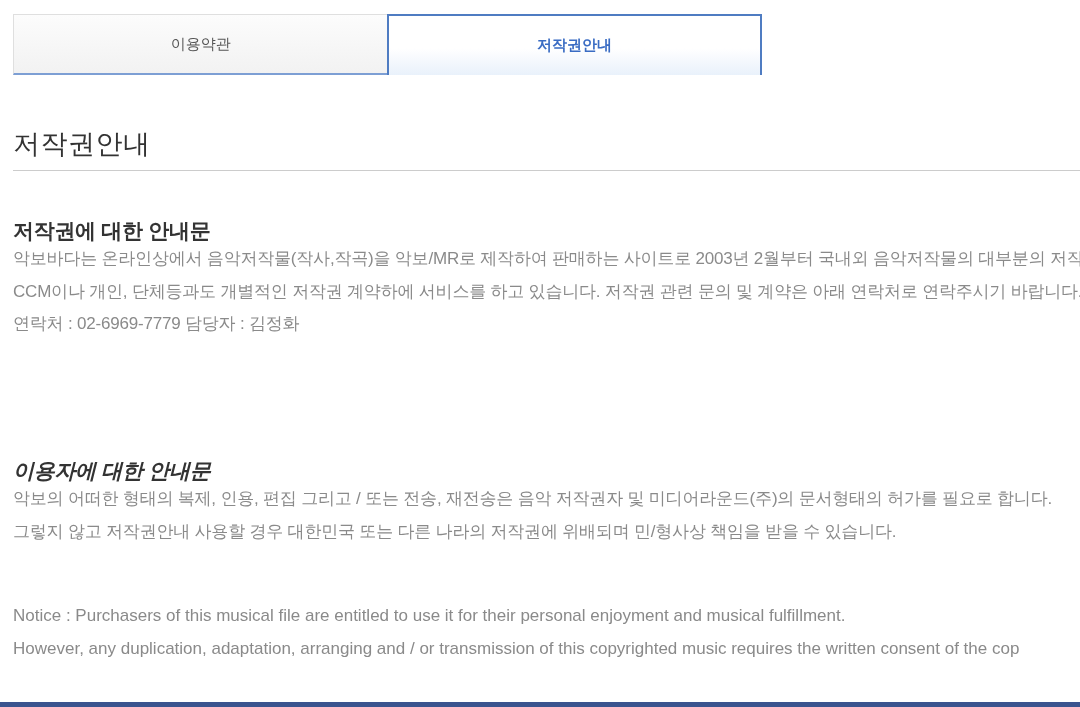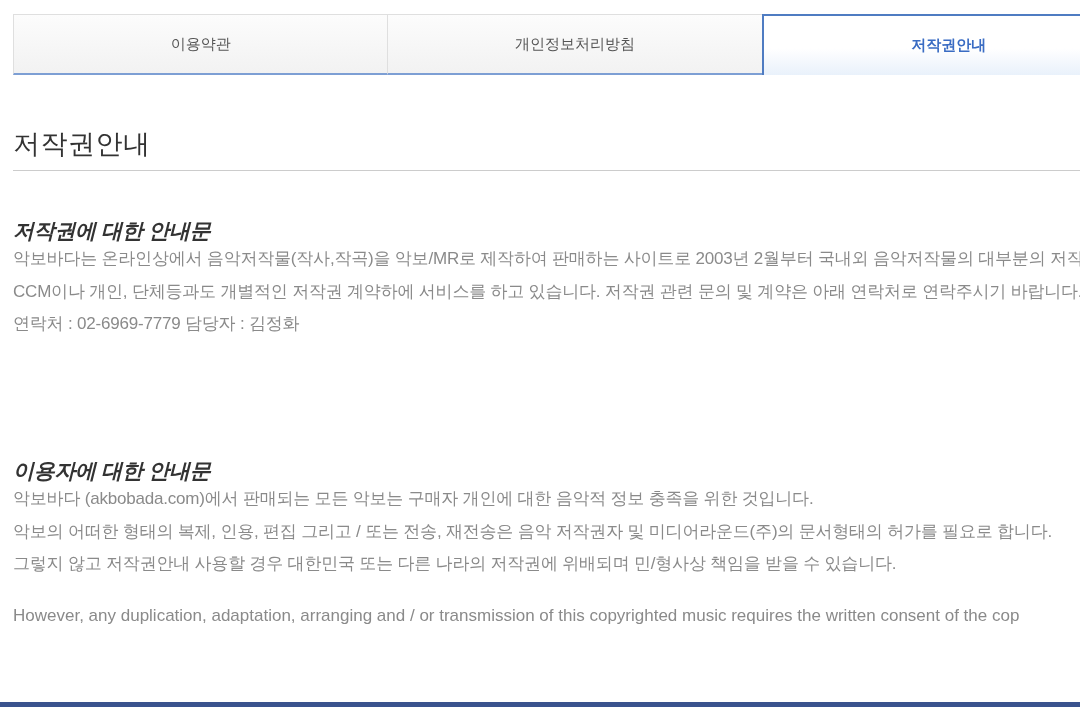--- a/index.html
+++ b/index.html
@@ -82,21 +82,21 @@
     right: 0;
     font-size: 17px;
     line-height: 32.5px;
     color: #8a8a8a;
     letter-spacing: -0.2px;
   }
   .para .line {
     white-space: nowrap;
     overflow: hidden;
   }
-  #heading-copyright { top: 200px; font-style: italic; }
+  #heading-copyright { top: 200px; }
   #para-copyright    { top: 243px; }
   #heading-user      { top: 440px; font-style: italic; }
   #para-user         { top: 483px; }
   #para-english      { top: 600px; letter-spacing: 0; }
 
   
   .footer-bar {
     position: absolute;
     top: 702px;
     left: 0;
@@ -107,44 +107,41 @@
 </style>
 </head>
 <body>
 
 <div id="screen">
 
   <div class="tabbar">
     <div class="tab">
       <span>이용약관</span>
     </div>
-    <div class="tab">
-      <span>개인정보처리방침</span>
-    </div>
     <div class="tab active">
       <span>저작권안내</span>
     </div>
   </div>
 
   <h1 class="page-title">저작권안내</h1>
   <div class="divider"></div>
 
   <h2 class="section-heading" id="heading-copyright">저작권에 대한 안내문</h2>
   <div class="para" id="para-copyright">
     <div class="line">악보바다는 온라인상에서 음악저작물(작사,작곡)을 악보/MR로 제작하여 판매하는 사이트로 2003년 2월부터 국내외 음악저작물의 대부분의 저작권을</div>
     <div class="line">CCM이나 개인, 단체등과도 개별적인 저작권 계약하에 서비스를 하고 있습니다. 저작권 관련 문의 및 계약은 아래 연락처로 연락주시기 바랍니다.</div>
     <div class="line">연락처 : 02-6969-7779 담당자 : 김정화</div>
   </div>
 
   <h2 class="section-heading" id="heading-user">이용자에 대한 안내문</h2>
   <div class="para" id="para-user">
-    <div class="line">악보바다 (akbobada.com)에서 판매되는 모든 악보는 구매자 개인에 대한 음악적 정보 충족을 위한 것입니다.</div>
     <div class="line">악보의 어떠한 형태의 복제, 인용, 편집 그리고 / 또는 전송, 재전송은 음악 저작권자 및 미디어라운드(주)의 문서형태의 허가를 필요로 합니다.</div>
     <div class="line">그렇지 않고 저작권안내 사용할 경우 대한민국 또는 다른 나라의 저작권에 위배되며 민/형사상 책임을 받을 수 있습니다.</div>
   </div>
 
   <div class="para" id="para-english">
+    <div class="line">Notice : Purchasers of this musical file are entitled to use it for their personal enjoyment and musical fulfillment.</div>
     <div class="line">However, any duplication, adaptation, arranging and / or transmission of this copyrighted music requires the written consent of the cop</div>
   </div>
 
   <div class="footer-bar"></div>
 
 </div>
 
 </body></html>

